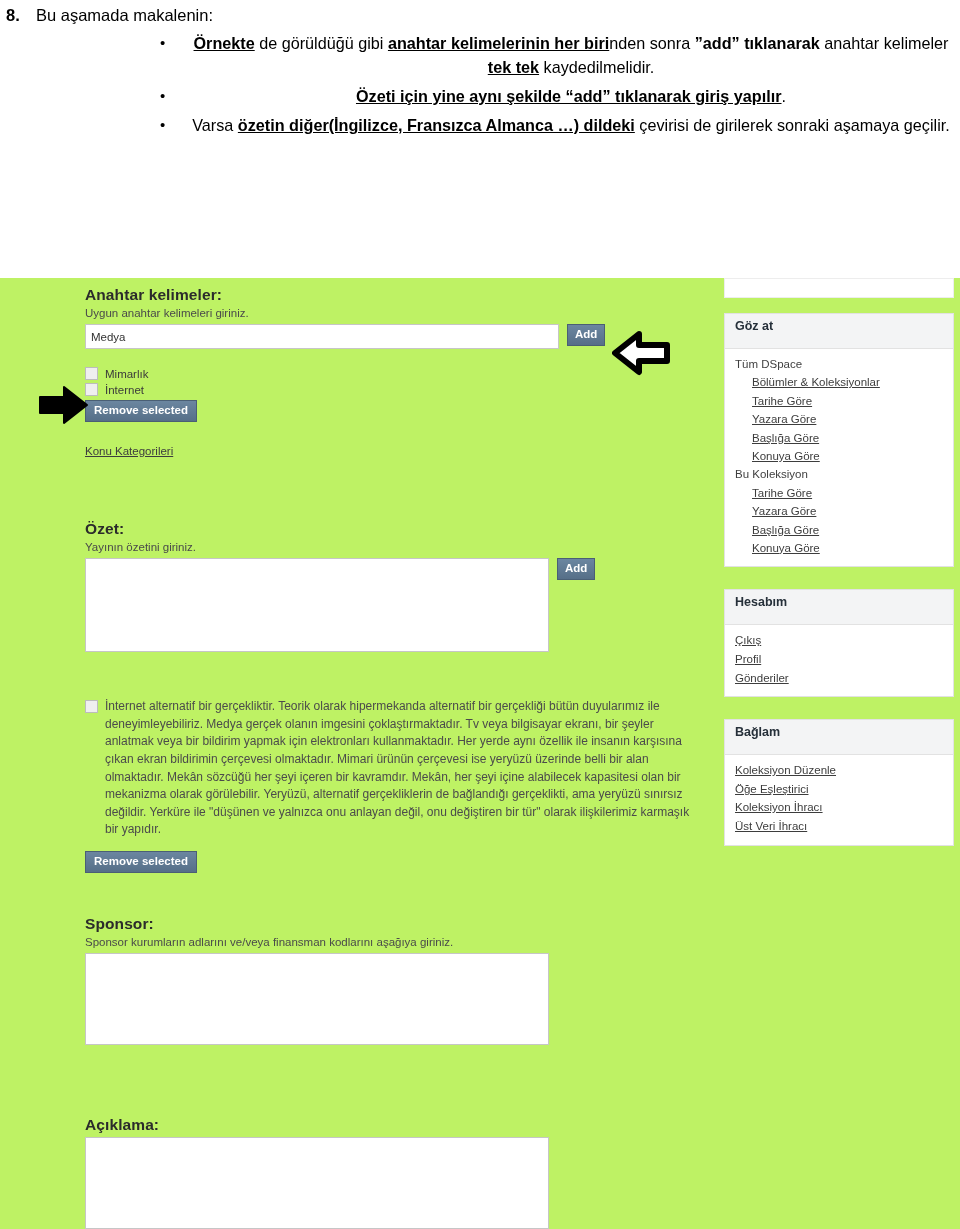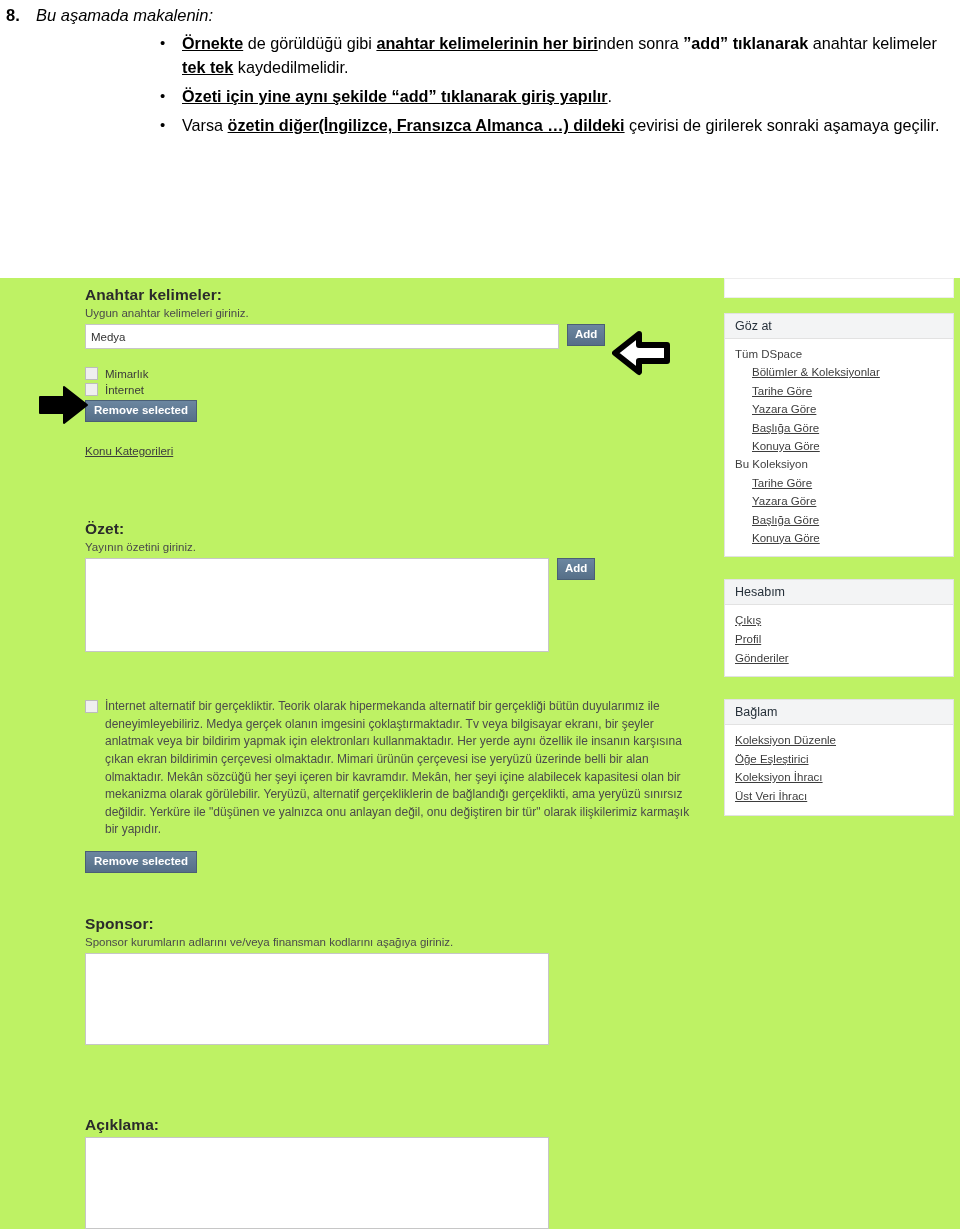--- a/index.html
+++ b/index.html
@@ -30,26 +30,26 @@
     font-size: 16.5px;
     line-height: 1.35;
   }
   .numbered-item .num {
     font-weight: bold;
     width: 30px;
     flex: 0 0 30px;
   }
   .numbered-item .num-text {
     font-weight: normal;
-    font-style: italic;
   }
   ul.bullets {
     list-style: none;
     margin: 6px 0 4px 0;
     padding: 0;
+    text-align: center;
   }
   ul.bullets > li {
     position: relative;
     margin: 0 0 5px 0;
     padding: 0 0 0 182px;
     font-size: 16.2px;
     line-height: 1.48;
     max-width: 900px;
   }
   ul.bullets > li::before {
@@ -182,24 +182,24 @@
 
   
   .panel {
     border: 1px solid #e2e2e2;
     background: #ffffff;
     margin-bottom: 20px;
   }
   .panel-hd {
     background: #f3f4f5;
     border-bottom: 1px solid #e2e2e2;
-    font-weight: normal;
+    font-weight: bold;
     font-size: 12.5px;
     color: #26303a;
-    padding: 5px 9px 5px 10px;
+    padding: 5px 9px 15px 10px;
   }
   .panel-bd {
     padding: 6px 9px 9px 10px;
   }
   .nav-group {
     font-size: 11.5px;
     color: #3f3f3f;
     line-height: 1.6;
   }
   .nav-head { padding-left: 0; }

